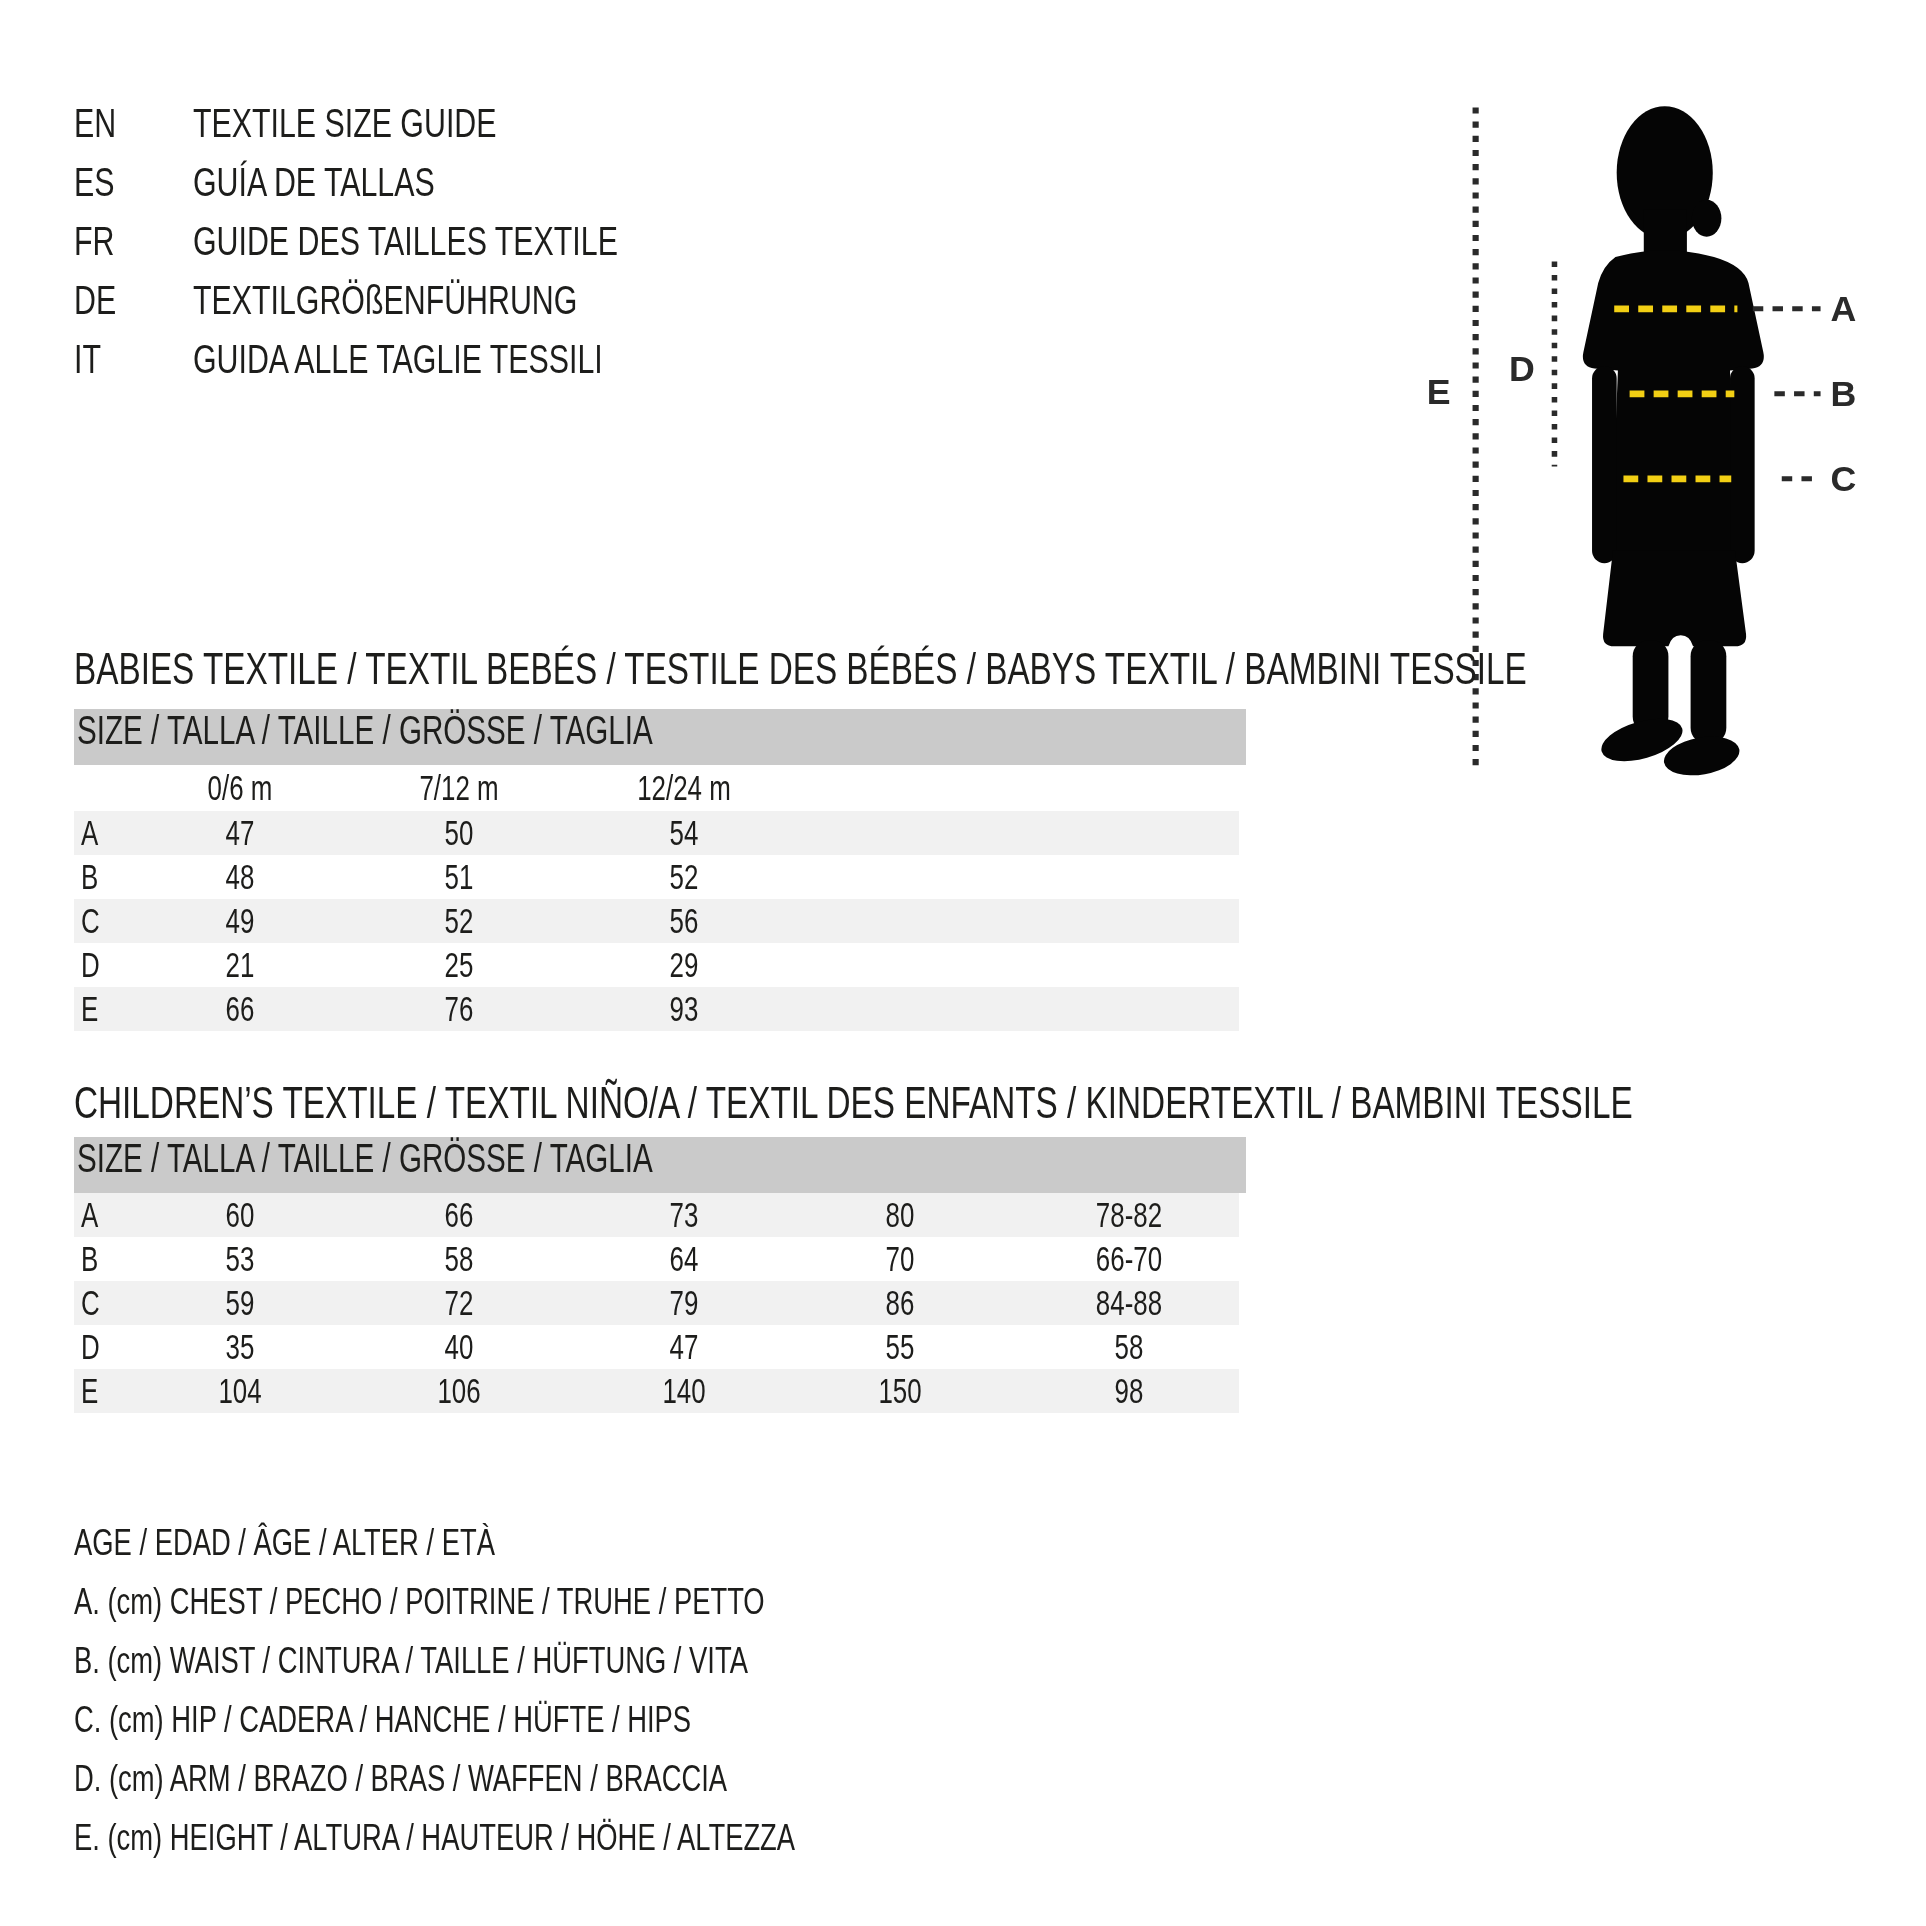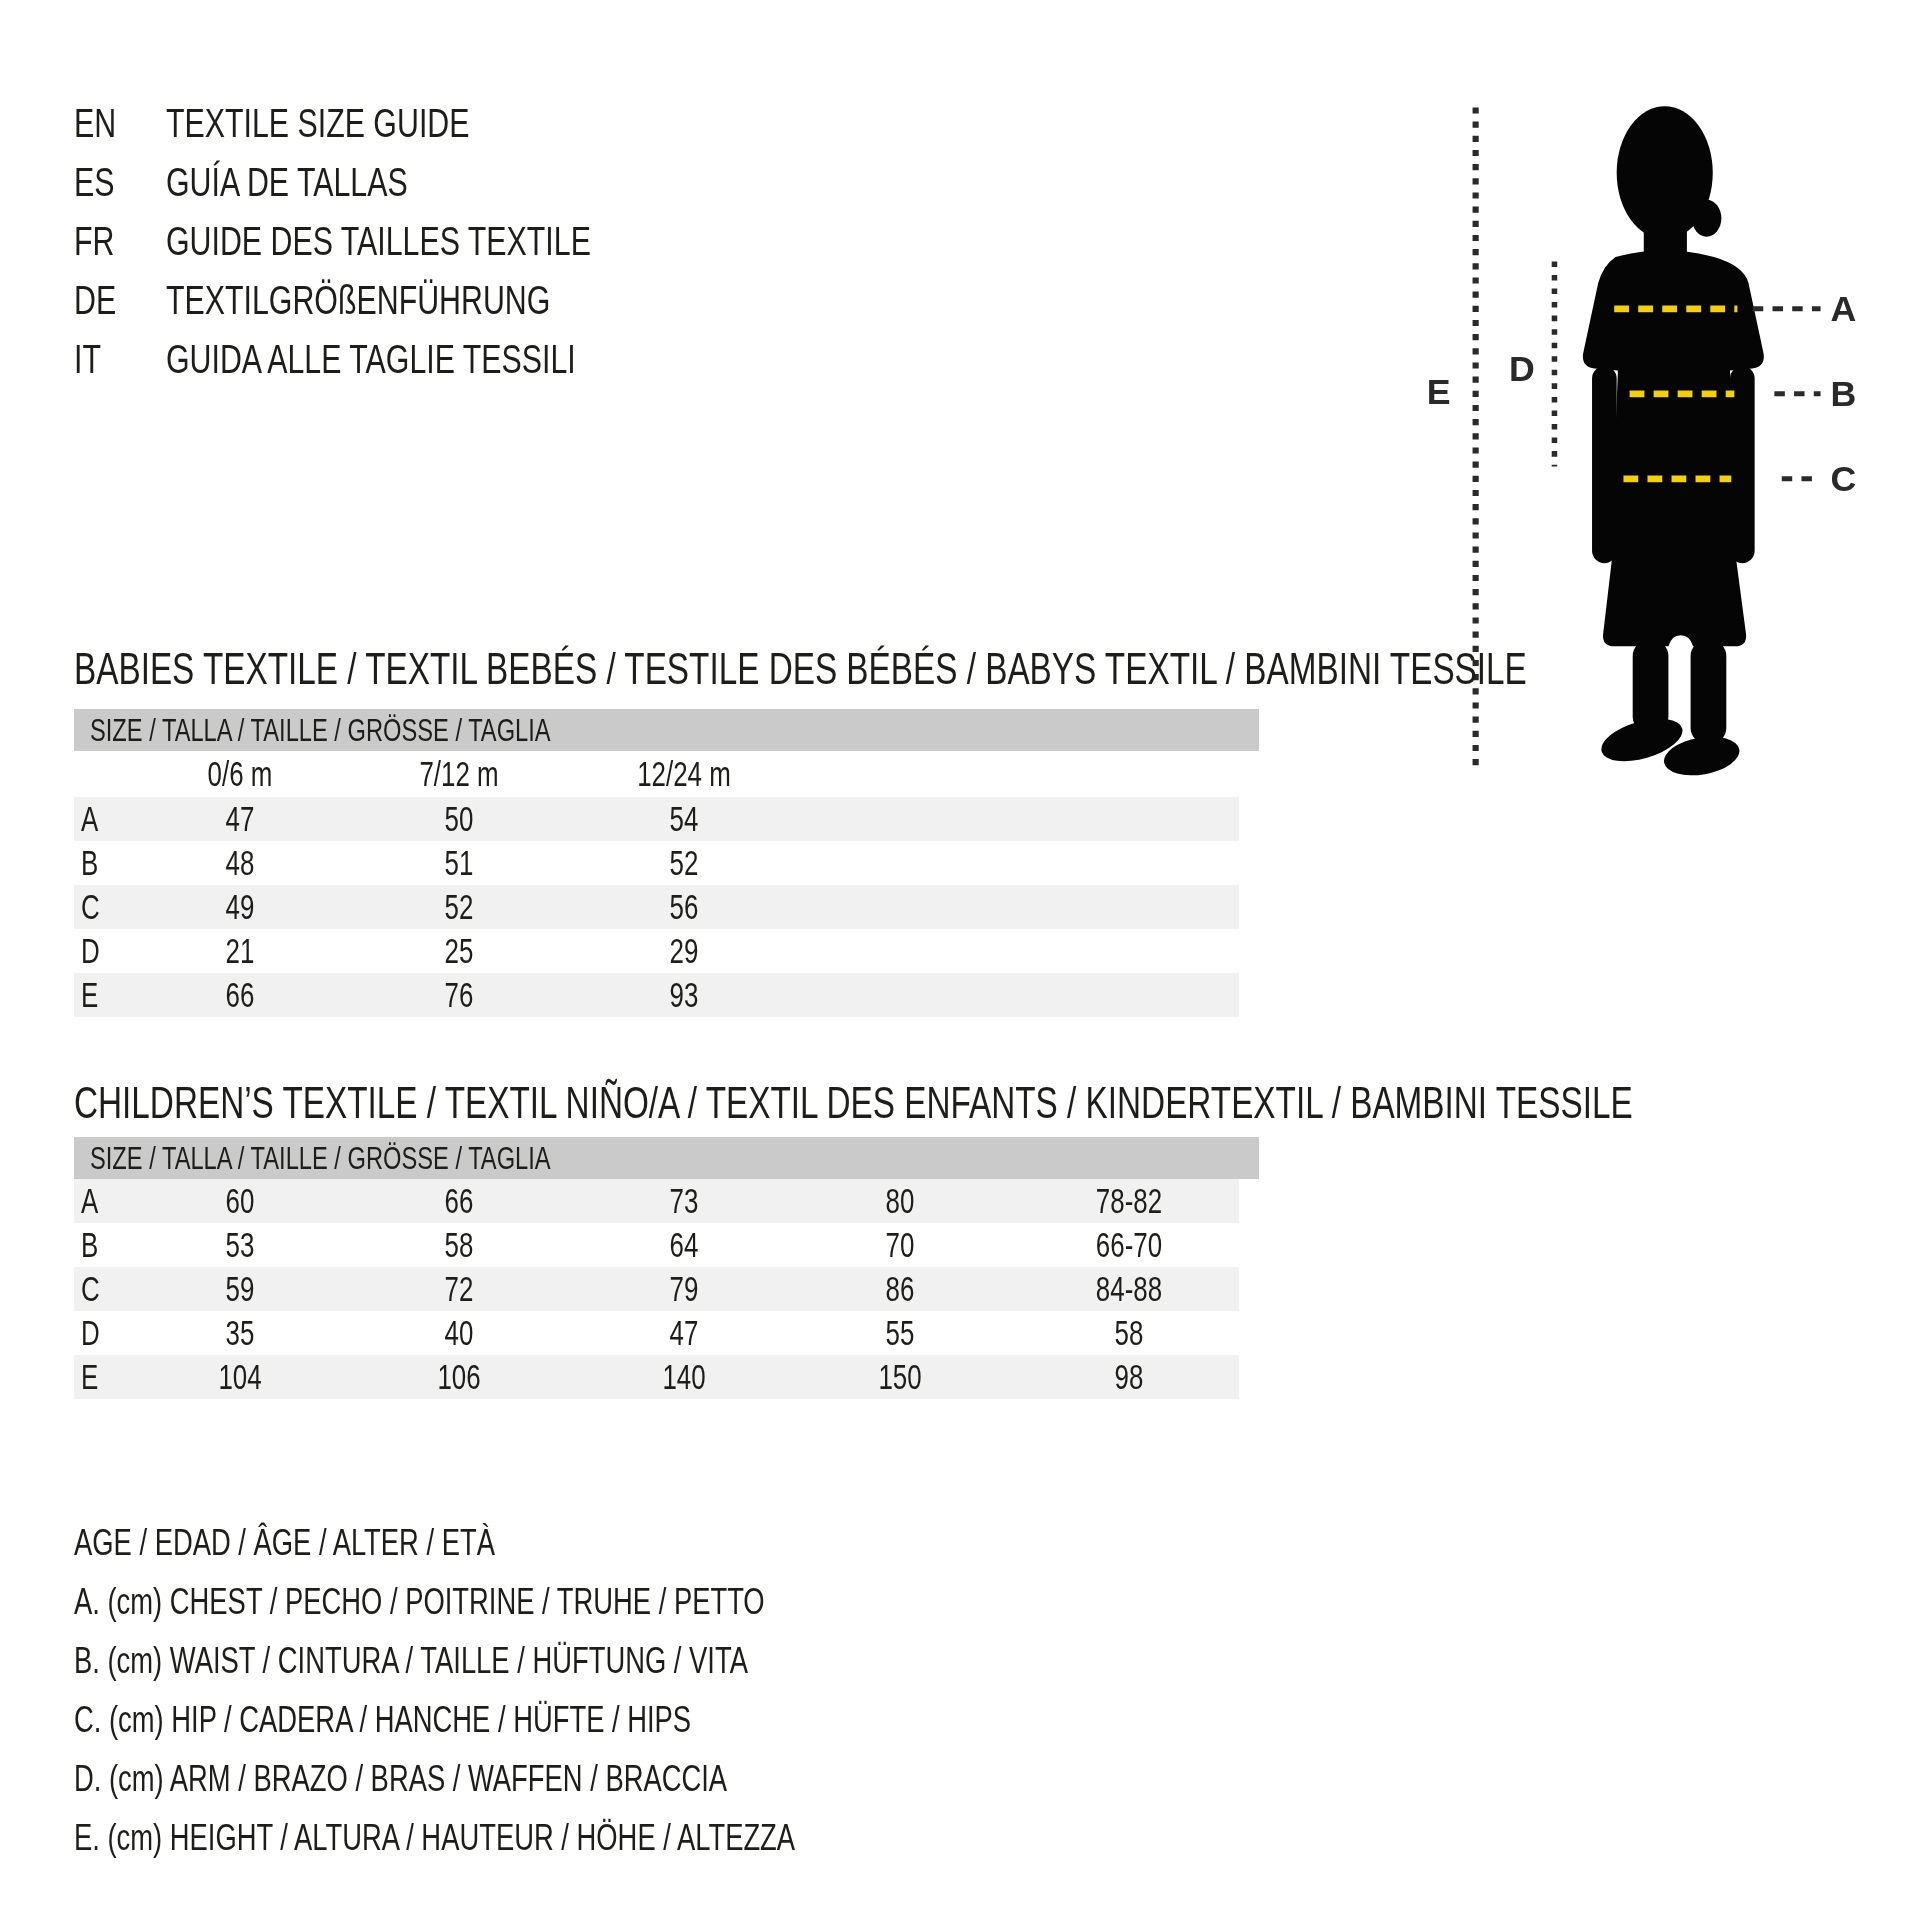--- a/index.html
+++ b/index.html
@@ -1,31 +1,31 @@
 <!DOCTYPE html>
 <html style="font-size:10px"><head>
 <meta charset="utf-8">
 <style>
   html,body{margin:0;padding:0;background:#fff;}
   .canvas{position:relative;width:1926px;height:1926px;background:#ffffff;
           font-family:"Liberation Sans",sans-serif;color:#1d1d1b;overflow:hidden;}
   .cond{display:inline-block;transform:scaleX(0.74);transform-origin:0 50%;white-space:nowrap;}
   
   .langs{position:absolute;left:74px;top:94px;}
-  .lang-row{display:flex;height:59px;align-items:center;font-size:41px;}
+  .lang-row{display:flex;height:59px;align-items:center;font-size:41px;gap:27px;}
   .lang-code{width:92px;}
   
   .sec-title{position:absolute;left:74px;font-size:45px;line-height:43px;}
   .title-babies{top:647px;}
   .title-children{top:1081px;}
   
   .table{position:absolute;left:74px;}
   .t-babies{top:709px;}
   .t-children{top:1137px;}
-  .bar{width:1169px;height:42px;background:#cacaca;font-size:32px;line-height:42px;padding-left:16px;}
+  .bar{width:1169px;height:56px;background:#cacaca;font-size:40px;line-height:42px;padding-left:3px;}
   .ages{position:relative;width:1165px;font-size:35px;text-decoration:underline;}
   .ages-b{height:46px;}
   .ages-c{height:50px;}
   .trow{position:relative;width:1165px;height:44px;font-size:35px;}
   .stripe{background:#f1f1f1;}
   .rl{position:absolute;left:7.4px;top:50%;transform:translateY(-50%) scaleX(0.74);
       transform-origin:0 50%;white-space:nowrap;}
   .cellc{position:absolute;top:50%;transform:translate(-50%,-50%) scaleX(0.74);white-space:nowrap;}
   
   .legend{position:absolute;left:74px;top:1513px;font-size:37px;}

